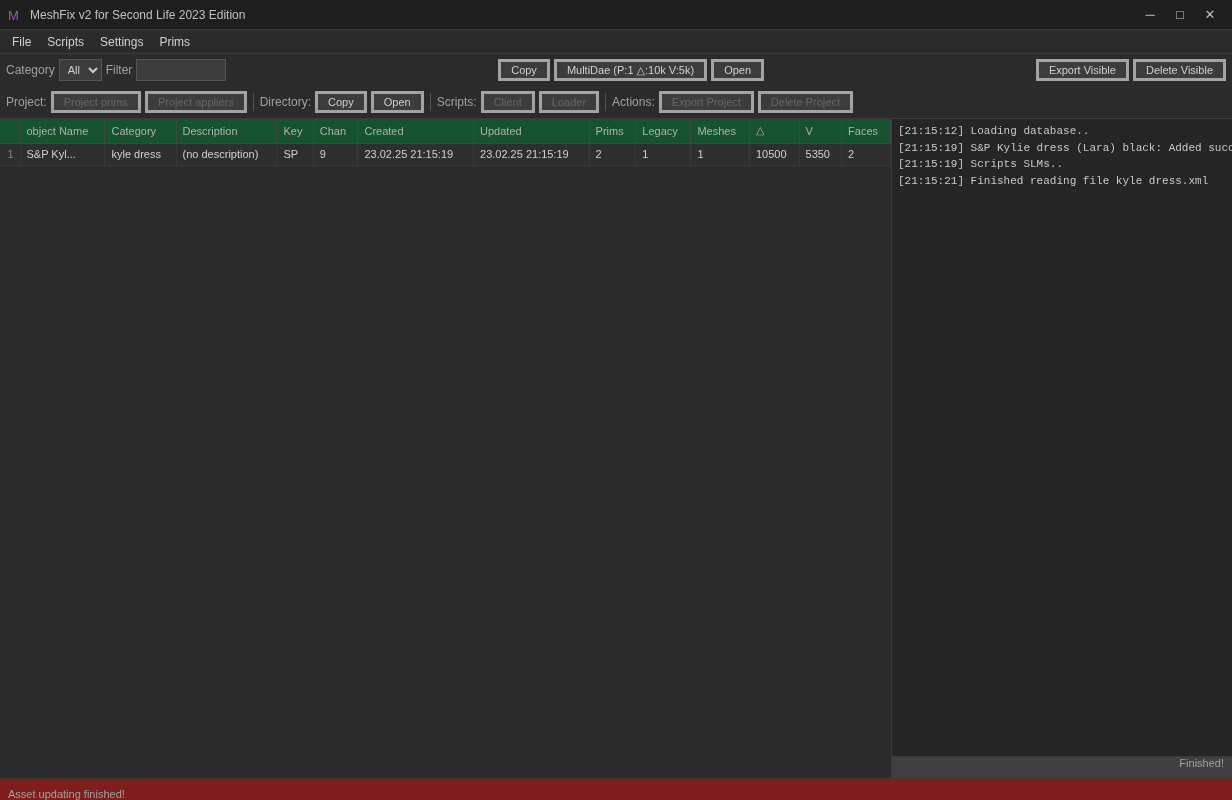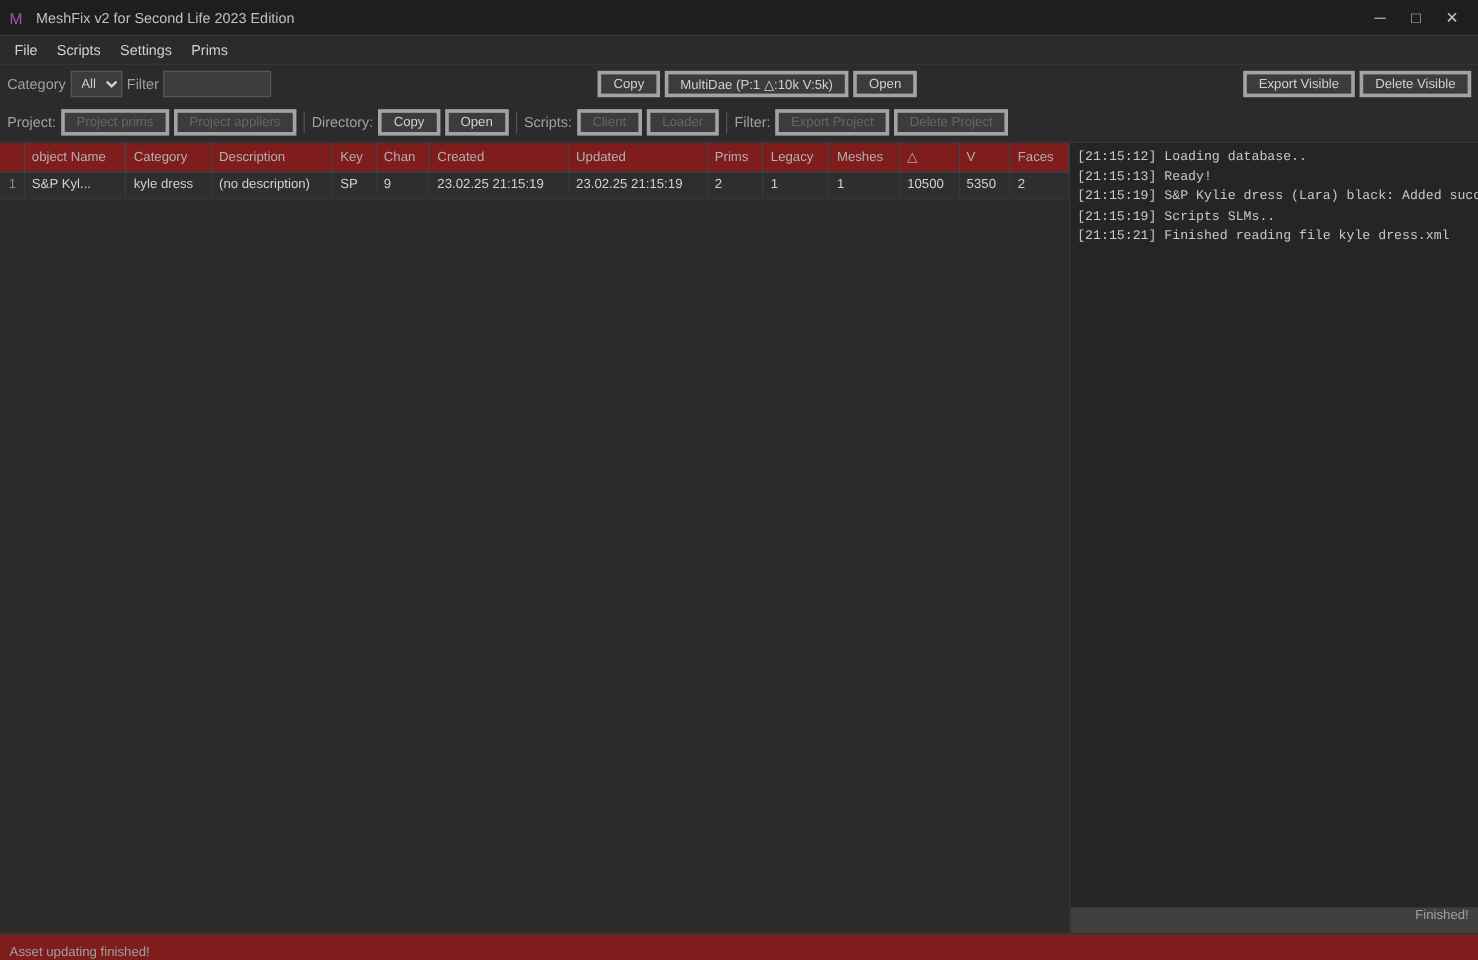--- a/index.html
+++ b/index.html
@@ -154,21 +154,21 @@
       border-right: 1px solid #3a3a3a;
     }
 
     
     #data-table {
       width: 100%;
       border-collapse: collapse;
       font-size: 11px;
     }
     #data-table thead tr {
-      background: #7f1d1d;
+      background: #14532d;
       height: 24px;
     }
     #data-table thead th {
       text-align: left;
       padding: 2px 6px;
       color: #b0b0b0;
       border-right: 1px solid #444;
       border-bottom: 1px solid #444;
       font-weight: normal;
       white-space: nowrap;
@@ -290,21 +290,21 @@
     <button class="toolbar-btn disabled" disabled="">Project appliers</button>
     <div class="separator"></div>
     <span class="toolbar-label">Directory:</span>
     <button class="toolbar-btn">Copy</button>
     <button class="toolbar-btn">Open</button>
     <div class="separator"></div>
     <span class="toolbar-label">Scripts:</span>
     <button class="toolbar-btn disabled" disabled="">Client</button>
     <button class="toolbar-btn disabled" disabled="">Loader</button>
     <div class="separator"></div>
-    <span class="toolbar-label">Filter:</span>
+    <span class="toolbar-label">Actions:</span>
     <button class="toolbar-btn disabled" disabled="">Export Project</button>
     <button class="toolbar-btn disabled" disabled="">Delete Project</button>
   </div>
 </div>
 
 <div id="main-area">
 
   <div id="left-panel">
     <div class="table-wrapper">
       <table id="data-table">
@@ -346,21 +346,20 @@
             </tr>
           </tbody>
       </table>
     </div>
   </div>
 
   <div id="right-panel">
     <div id="log-area">
 
     <div class="log-line">[21:15:12] Loading database..</div>
-        <div class="log-line">[21:15:13] Ready!</div>
         <div class="log-line">[21:15:19] S&amp;P Kylie dress (Lara) black: Added successfully!</div>
         <div class="log-line">[21:15:19] Scripts SLMs..</div>
         <div class="log-line">[21:15:21] Finished reading file kyle dress.xml</div>
       </div>
     <div id="right-status">
       <span>Finished!</span>
     </div>
   </div>
 </div>
 

